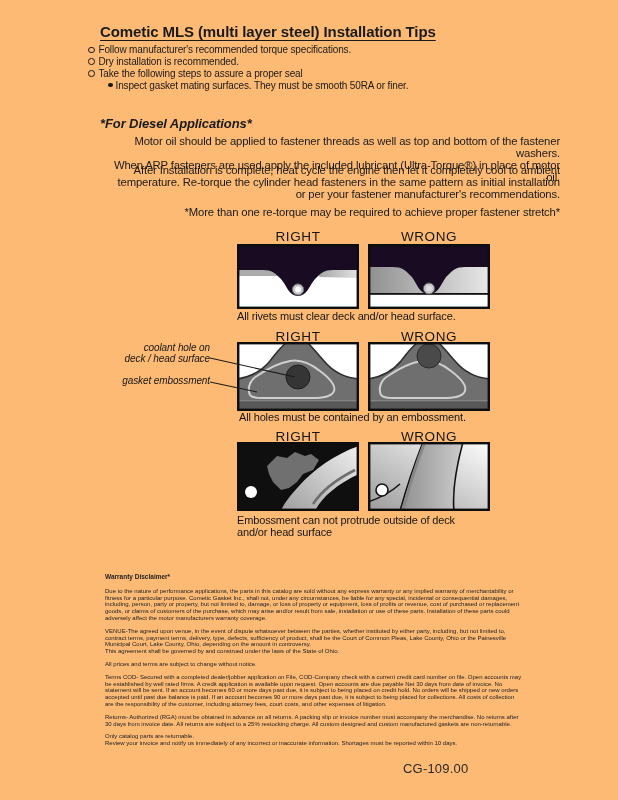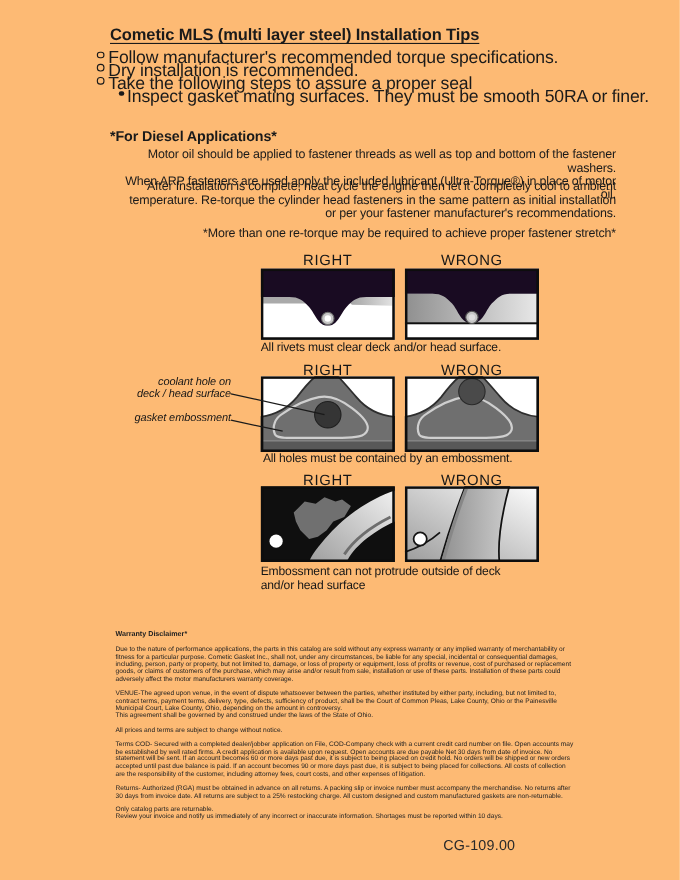--- a/index.html
+++ b/index.html
@@ -5,26 +5,26 @@
   html,body{margin:0;padding:0;background:#ffffff;}
   .page{
     position:relative;width:618px;height:800px;background:#fdba74;overflow:hidden;
     font-family:"Liberation Sans","DejaVu Sans",sans-serif;color:#1a1a1a;padding-left:12px;
   }
   .abs{position:absolute;}
   .title{
     left:100px;top:23px;font-size:15px;font-weight:bold;
     text-decoration:underline;text-underline-offset:3px;letter-spacing:-0.1px;
   }
-  .bullets{left:88px;top:44px;font-size:16px;letter-spacing:-0.15px;}
+  .bullets{left:88px;top:44px;font-size:10px;letter-spacing:-0.15px;}
   .bullet-row{display:flex;align-items:flex-start;height:11.9px;white-space:nowrap;}
   .bullet-row.sub{margin-left:20px;}
   .bmark{width:4.5px;height:4.5px;border:1px solid #1a1a1a;border-radius:50%;margin:2.5px 4px 0 0;flex:0 0 auto;}
   .smark{width:4.5px;height:4.5px;background:#1a1a1a;border-radius:50%;margin:3px 3px 0 0;flex:0 0 auto;}
-  .h2{left:100px;top:116px;font-size:13px;font-weight:bold;letter-spacing:-0.1px;}
+  .h2{left:100px;top:116px;font-size:13px;font-weight:bold;letter-spacing:-0.1px;font-style:italic;}
   .body-par{font-size:11.3px;line-height:11.9px;letter-spacing:-0.15px;white-space:pre-line;width:460px;text-align:right;}
   .p1{left:100px;top:136px;}
   .p2{left:100px;top:165px;}
   .p3{left:100px;top:207px;}
   .dlabel{font-size:13.5px;letter-spacing:0.6px;width:122px;text-align:center;color:#161616;}
   .caption{font-size:11px;letter-spacing:-0.15px;white-space:pre-line;line-height:11.5px;color:#161616;}
   .dimg{display:block;}
   .ann{font-size:10px;line-height:11px;width:124px;text-align:right;letter-spacing:-0.1px;white-space:pre-line;color:#161616;font-style:italic;}
   .legal{left:105px;top:574px;width:418px;font-size:6px;line-height:6.8px;color:#222222;letter-spacing:0;}
   .legal .lhead{font-weight:bold;font-size:6.5px;margin-bottom:7px;}

